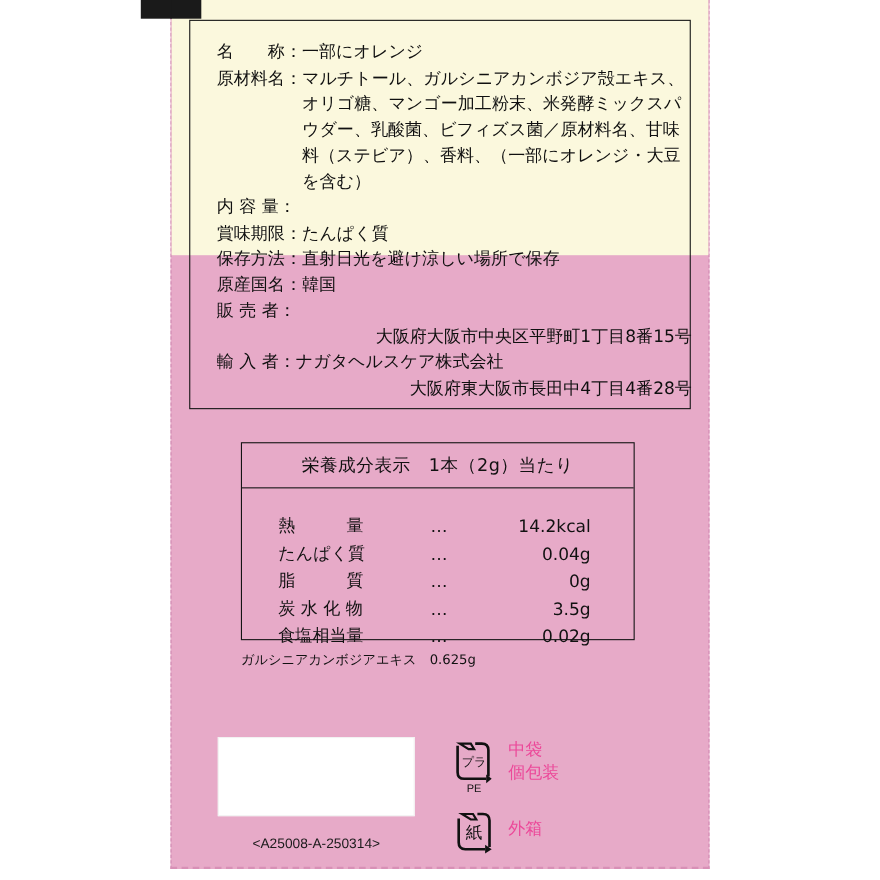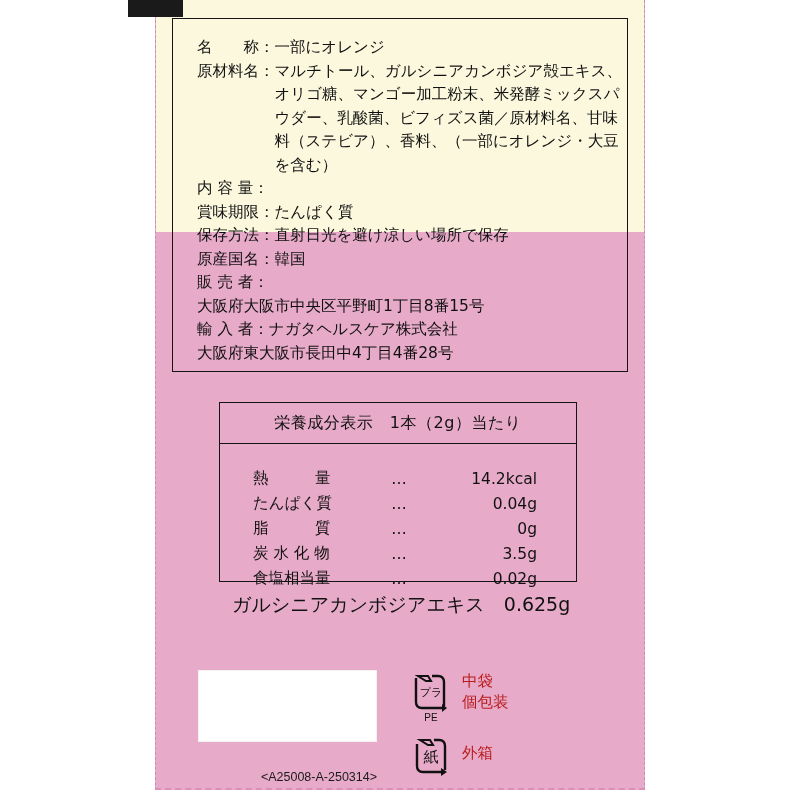--- a/index.html
+++ b/index.html
@@ -108,20 +108,21 @@
   }
   .row .v {
     flex: 1 1 auto;
     white-space: pre-wrap;
   }
   .row.hang .v {
     text-indent: 0;
   }
   .freeline {
     white-space: pre;
+    text-align: right;
   }
 
   
   .nutri-box {
     position: absolute;
     left: 219px;
     top: 402px;
     width: 358px;
     height: 180px;
     border: 1.5px solid #141414;
@@ -167,48 +168,47 @@
     text-align: center;
   }
   .nrow .nval {
     flex: 1 1 auto;
     text-align: right;
     padding-right: 6px;
   }
 
   .garcinia-line {
     position: absolute;
-    left: 232px;
+    left: 219px;
     top: 592px;
     width: 400px;
-    font-size: 19px;
+    font-size: 12px;
     white-space: pre;
   }
 
   
   .white-box {
     position: absolute;
     left: 198px;
     top: 670px;
     width: 179px;
     height: 72px;
     background: #ffffff;
     border: 1px solid #f2f2f2;
     box-sizing: border-box;
   }
   .lot-code {
     position: absolute;
     left: 198px;
     top: 760px;
     width: 179px;
-    text-align: right;
+    text-align: center;
     font-size: 12.5px;
     color: #1b1b1b;
     white-space: pre;
-    margin-top: 10px;
   }
 
   
   .mark {
     position: absolute;
     width: 46px;
     height: 46px;
   }
   .mark svg { display: block; }
   .mark .mlabel {
@@ -220,21 +220,21 @@
     font-size: 10px;
     color: #111;
   }
   .mark-pe { left: 408px; top: 668px; }
   .mark-paper { left: 408px; top: 733px; }
 
   .mark-text {
     position: absolute;
     font-size: 15.5px;
     line-height: 21px;
-    color: #b91c1c;
+    color: #ec4899;
     white-space: pre;
   }
   .mark-text-pe { left: 462px; top: 671px; }
   .mark-text-paper { left: 462px; top: 743px; }
 
   .cjk { font-family: "DejaVu Sans", "Liberation Sans", sans-serif; }
 </style>
 </head>
 <body>
 

